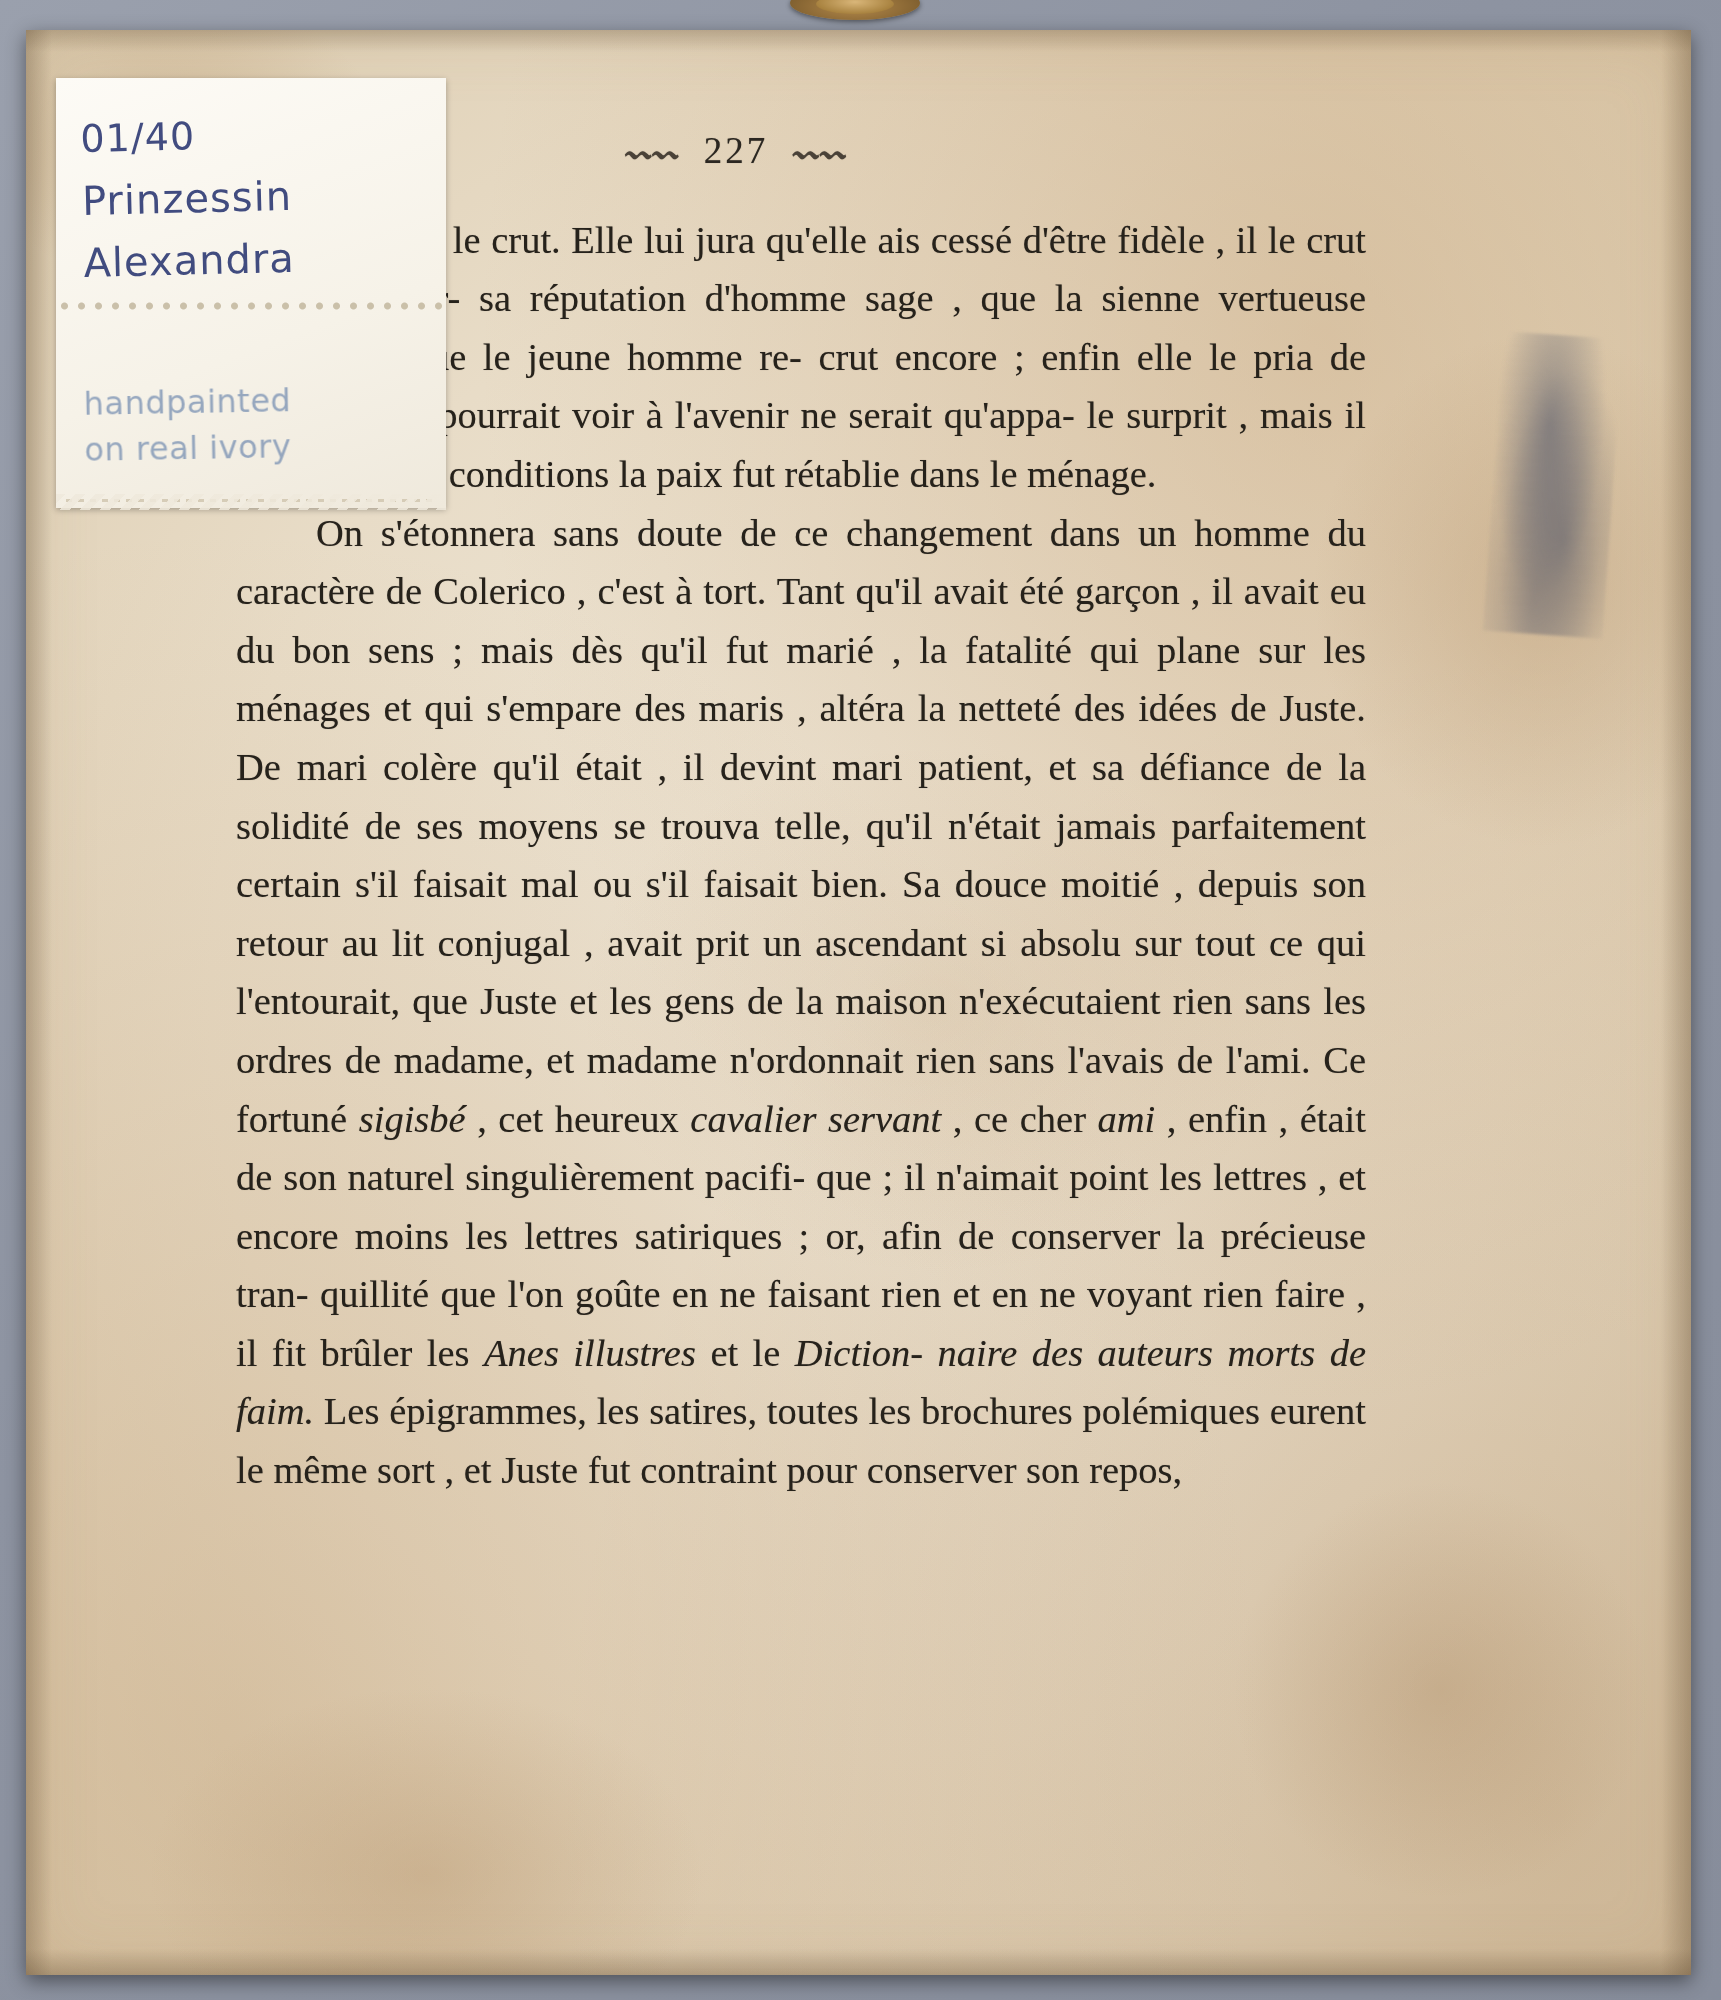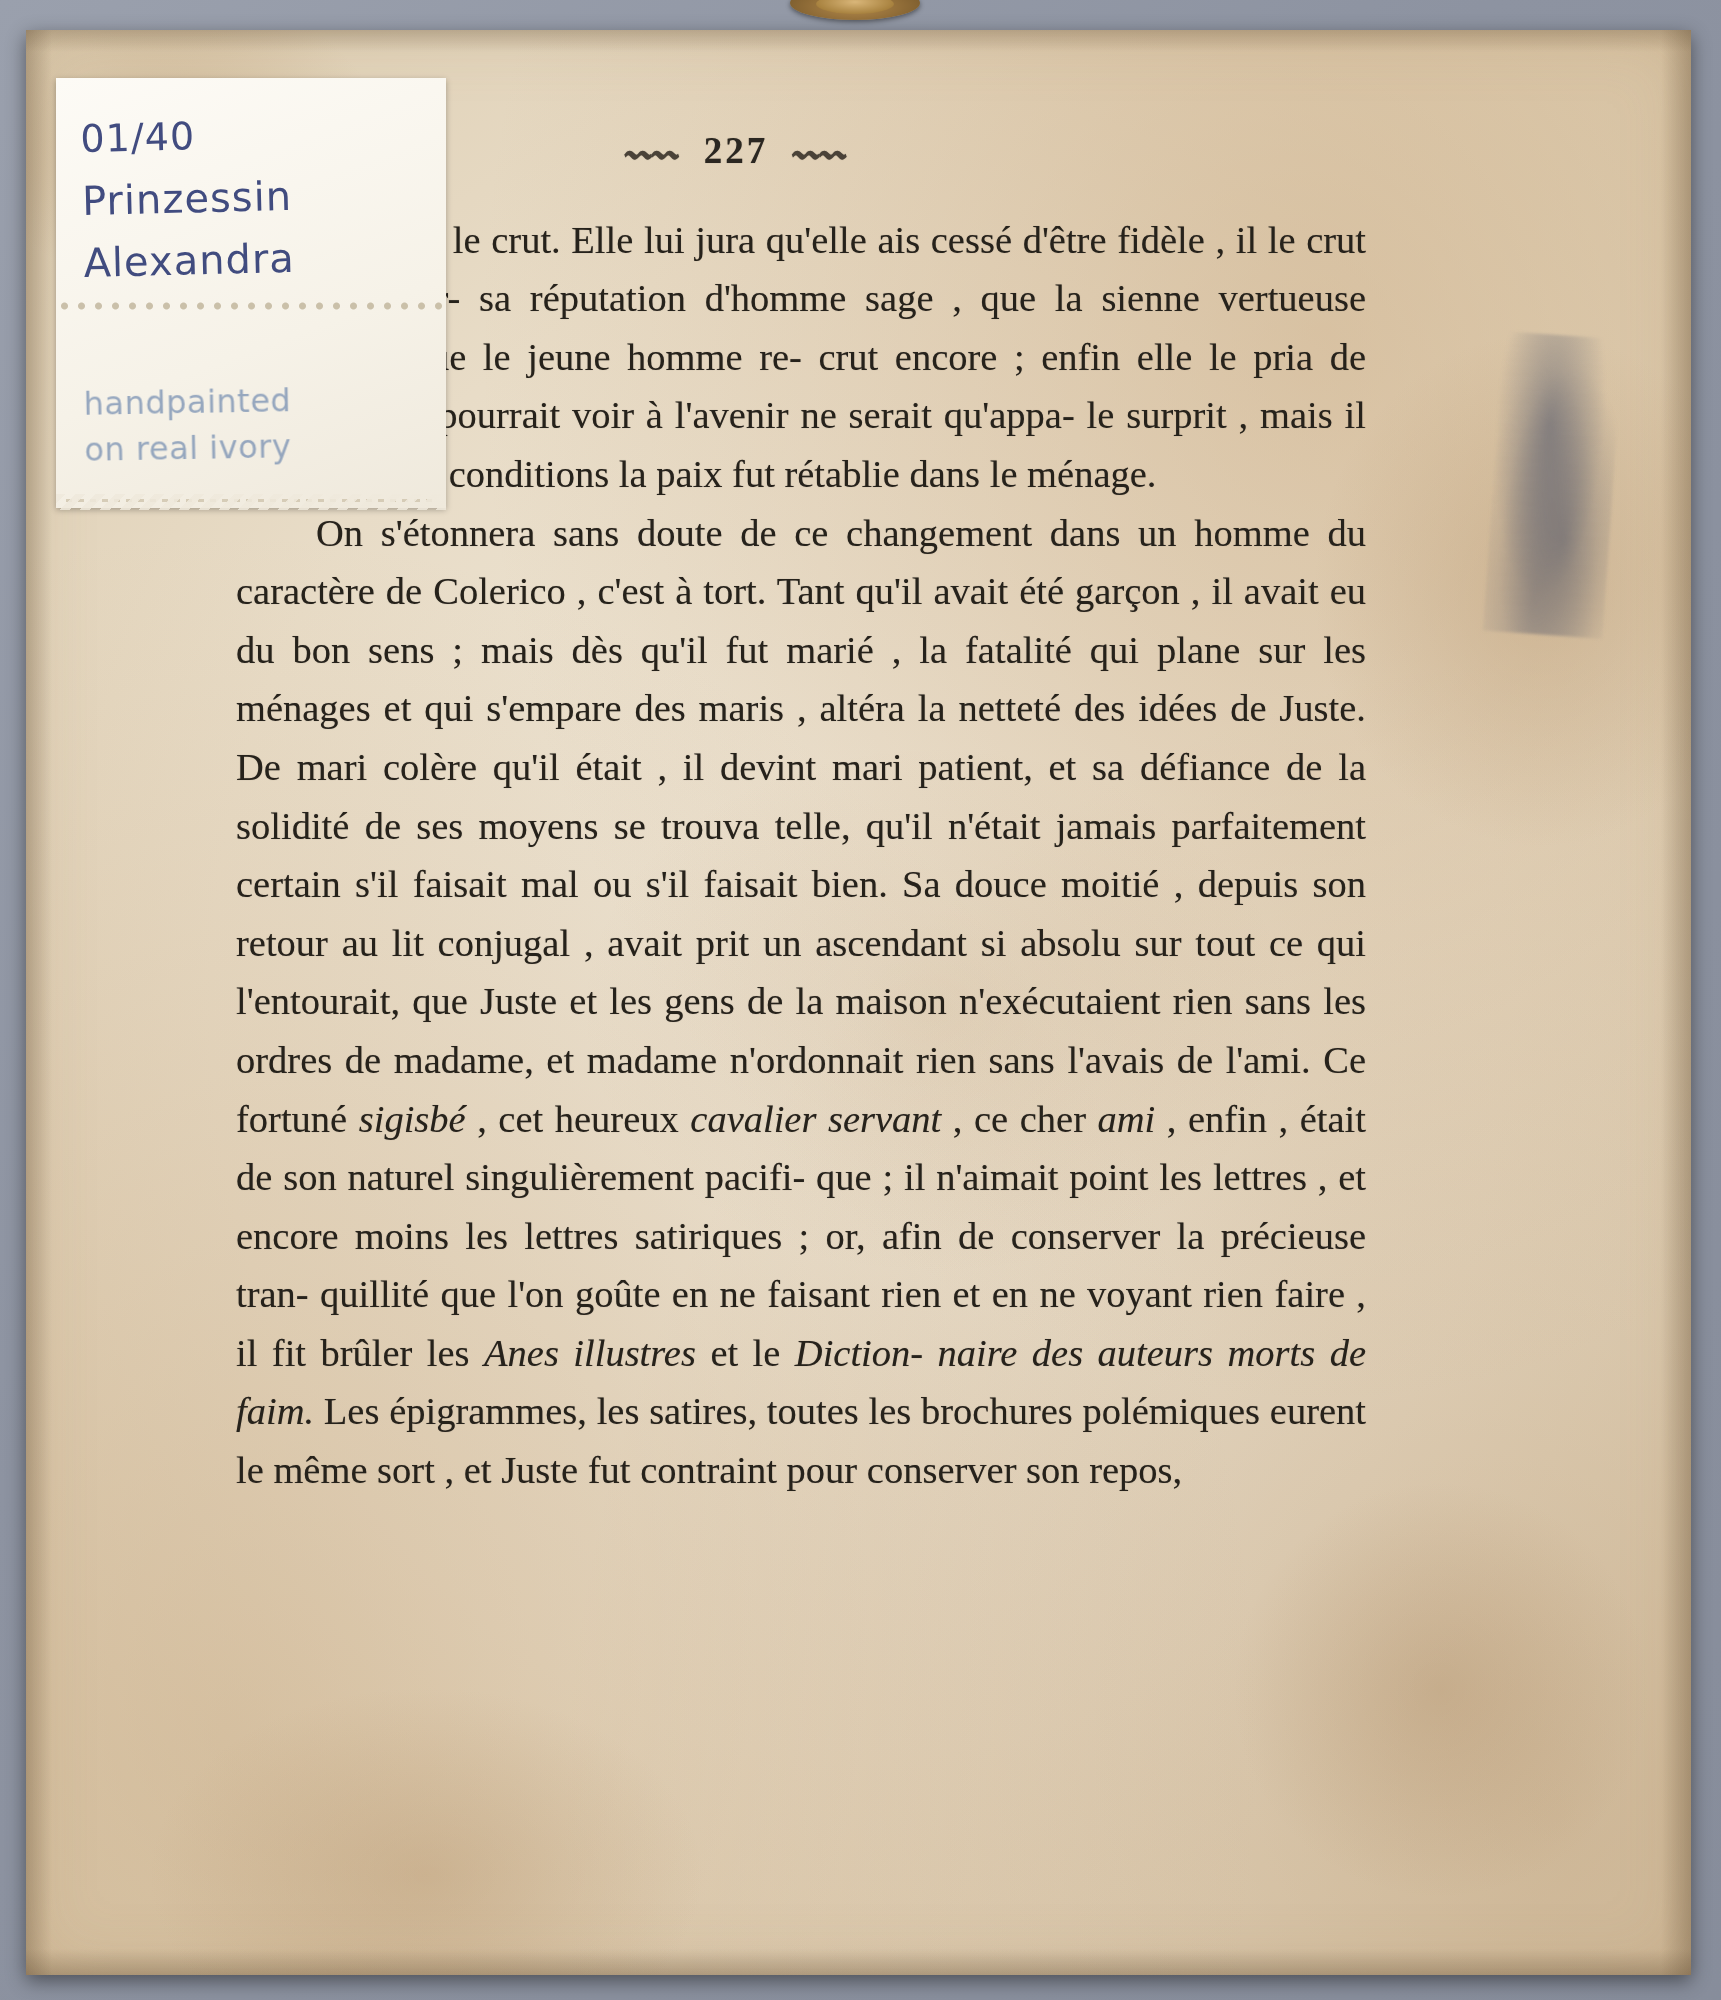--- a/index.html
+++ b/index.html
@@ -100,21 +100,20 @@
     text-align: justify;
     text-shadow: 0 0 1px rgba(40,35,28,.35);
   }
   #printed .pageno {
     text-align: center;
     font-size: 37px;
     letter-spacing: 3px;
     margin: 0 0 26px 0;
     padding-right: 130px;
     color: #2b2721;
-    font-weight: bold;
   }
   #printed .pageno .orn { font-size: 26px; letter-spacing: 1px; color:#4a4238; }
   #printed p { margin: 0; }
   #printed p.indent { text-indent: 80px; }
   #printed i { font-style: italic; }
 
   
   #printed .line-block { filter: contrast(1.05); }
 
   

